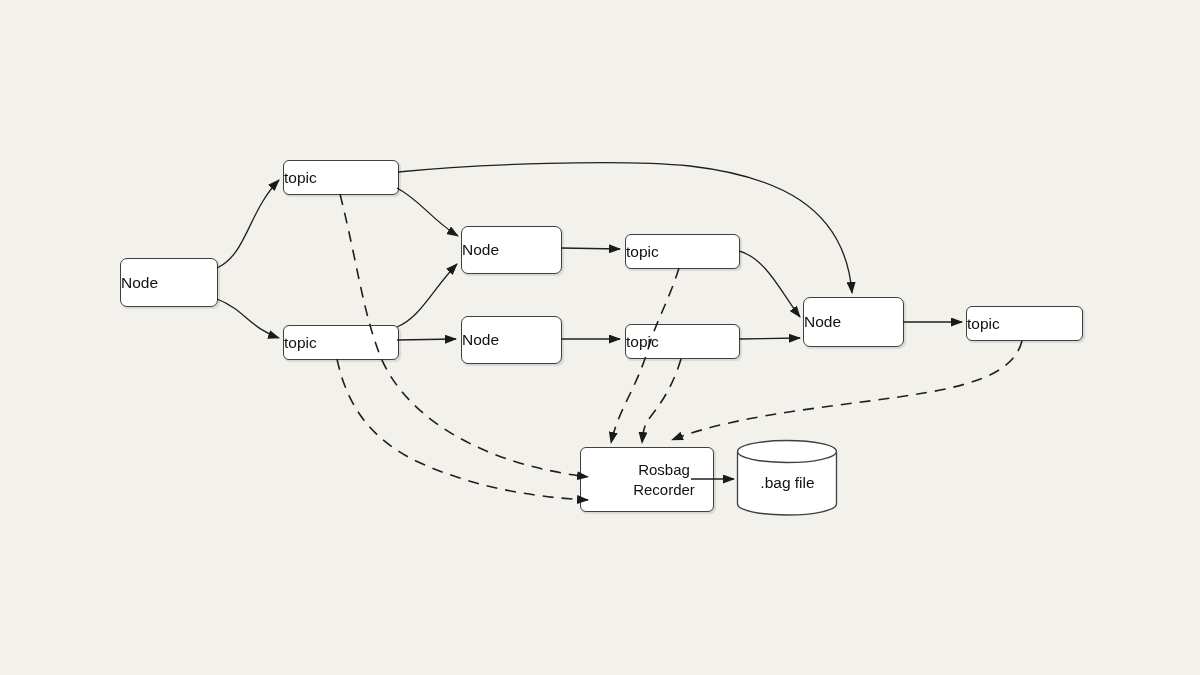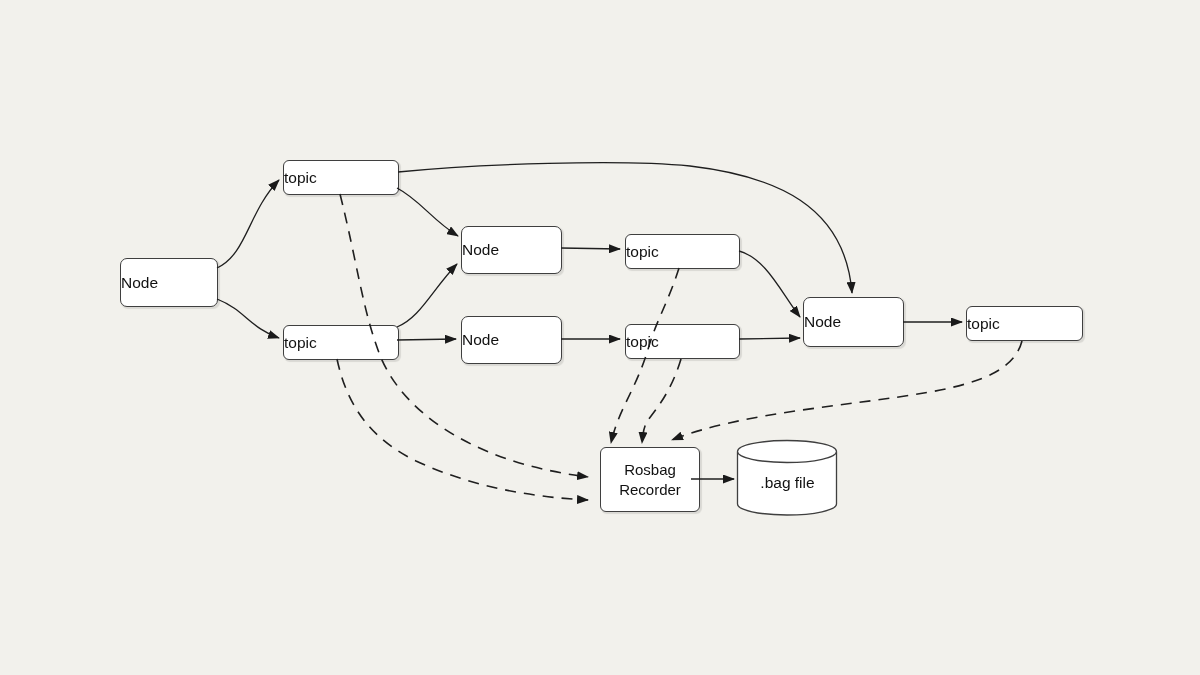--- a/index.html
+++ b/index.html
@@ -98,21 +98,21 @@
   </div>
 
   <div class="box" style="left:803px; top:297px; width:99px; height:48px;">
     <span>Node</span>
   </div>
 
   <div class="box" style="left:966px; top:306px; width:115px; height:33px; border-radius:6px;">
     <span>topic</span>
   </div>
 
-  <div class="box rosbag" style="left:600px; top:447px; width:98px; height:63px;">
+  <div class="box rosbag" style="left:580px; top:447px; width:98px; height:63px;padding-left:34px;">
     <span>Rosbag Recorder</span>
   </div>
 
   <div class="cyl-label" style="left:738px; top:462px; width:99px; height:42px;">
     <span>.bag file</span>
   </div>
 
   <svg class="layer edges" viewBox="0 0 1200 675">
     <defs>
       <marker id="arrow" viewBox="0 0 12 9" refX="11" refY="4.5" markerWidth="12" markerHeight="9" markerUnits="userSpaceOnUse" orient="auto">

